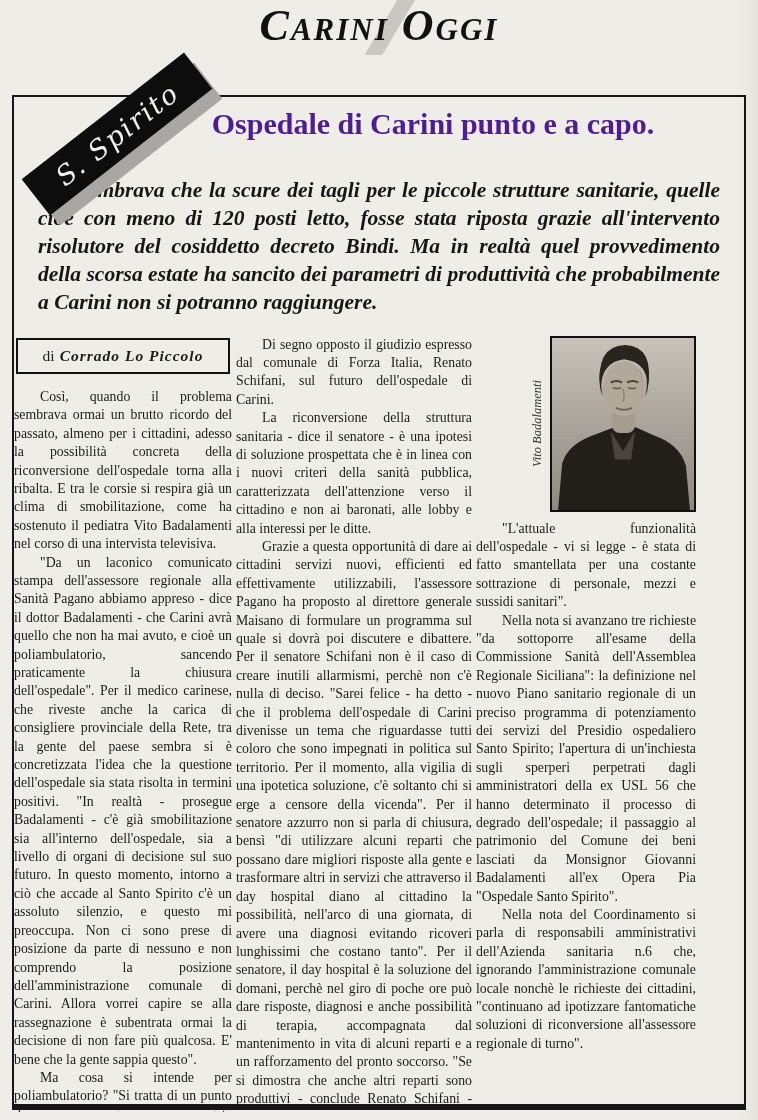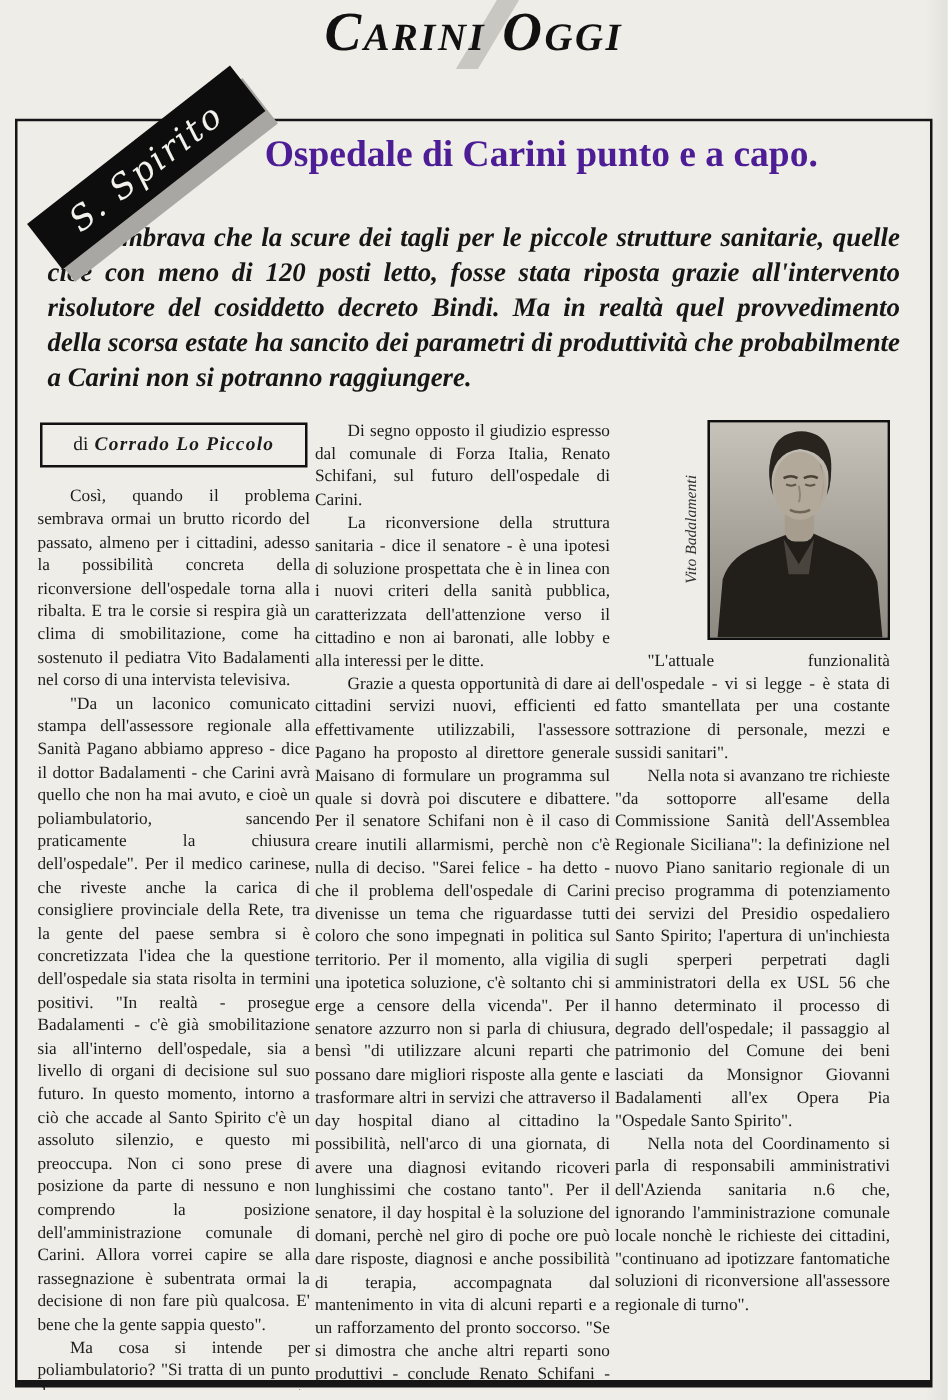--- a/index.html
+++ b/index.html
@@ -58,21 +58,21 @@
   }
   .standfirst{
     margin:34px 24px 0 24px;
     font-weight:bold;font-style:italic;
     font-size:21.5px;line-height:28px;text-align:justify;
     text-indent:38px;color:#161616;
   }
 
   
   .columns{
-    display:flex;gap:4px;margin:20px 16px 0 16px;
+    display:flex;gap:4px;margin:20px 16px 0 0;
     height:776px;overflow:hidden;
   }
   .col{overflow:hidden;text-align:justify;font-size:13.8px;line-height:18.4px;}
   .col1{width:218px;}
   .col2{width:236px;}
   .col3{width:220px;}
   .body-p{margin:0;}
   .body-p.indent{text-indent:26px;}
 
   

